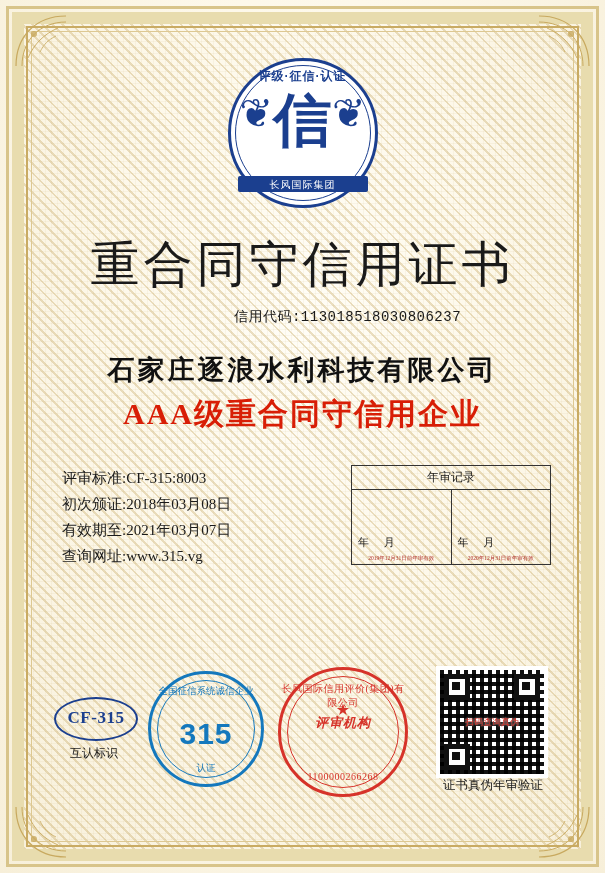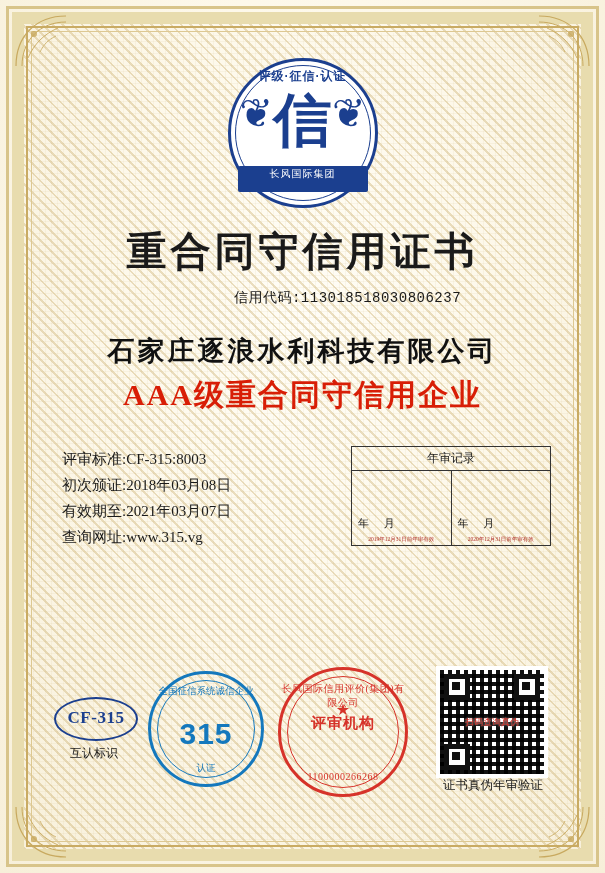--- a/index.html
+++ b/index.html
@@ -129,38 +129,38 @@
     color: #1b3f8f;
     font-size: 40px;
     line-height: 40px;
   }
   .emblem-laurel.left { left: 12px; }
   .emblem-laurel.right { right: 12px; }
   .emblem-banner {
     position: absolute;
     left: 10px; right: 10px;
     bottom: 16px;
-    height: 26px;
+    height: 16px;
     background: #1b3f8f;
     border-radius: 2px;
     color: #ffffff;
     font-size: 10px;
     line-height: 18px;
     text-align: center;
     letter-spacing: 1px;
-    font-family: Liberation Mono, monospace;
+    font-family: Liberation Sans, sans-serif;
   }
 
   
   .main-title {
-    margin-top: 16px;
-    text-align: center;
-    font-size: 40px;
+    margin-top: 24px;
+    text-align: center;
+    font-size: 49px;
     letter-spacing: 4px;
-    font-weight: bold;
+    font-weight: normal;
     color: #1a1a1a;
     font-family: "Liberation Serif", "DejaVu Serif", serif;
   }
   .code-line {
     margin-top: 10px;
     text-align: center;
     font-size: 14px;
     color: #1a1a1a;
     letter-spacing: 0.5px;
     padding-left: 90px;
@@ -340,23 +340,24 @@
     position: absolute;
     left: 0; right: 0;
     top: 30px;
     text-align: center;
     font-size: 16px;
   }
   .seal-red .mid1 {
     position: absolute;
     left: 0; right: 0; top: 44px;
     text-align: center;
-    font-size: 15px;
+    font-size: 13px;
     font-weight: bold;
     letter-spacing: 1px;
+    font-style: italic;
   }
   .seal-red .mid2 {
     position: absolute;
     left: 0; right: 0; top: 64px;
     text-align: center;
     font-size: 14px;
     font-weight: bold;
     letter-spacing: 1px;
   }
   .seal-red .num {

